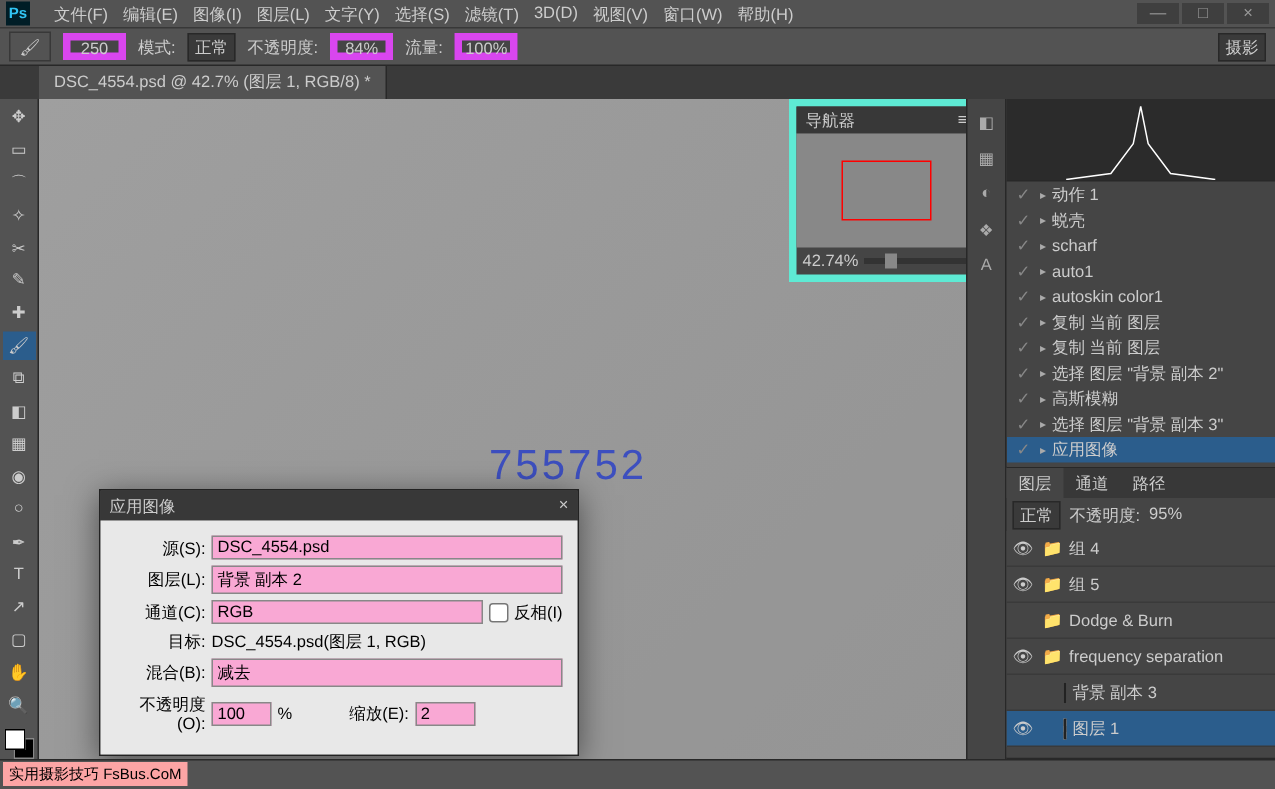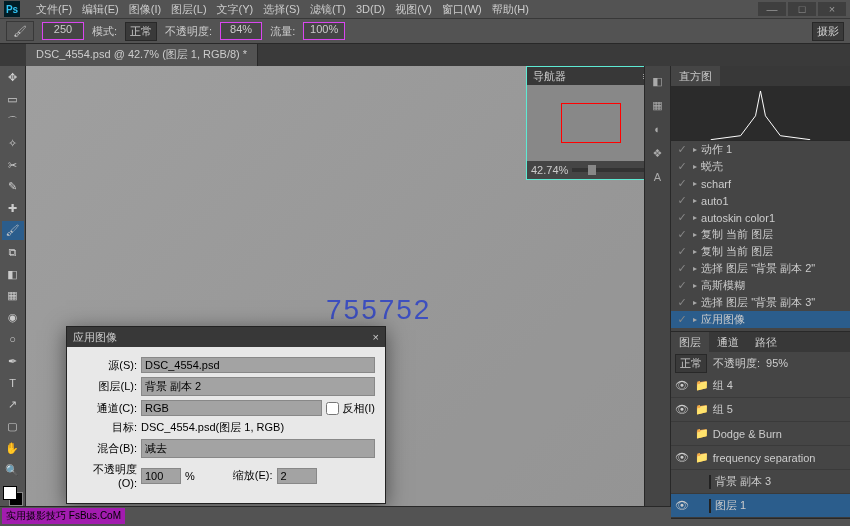--- a/index.html
+++ b/index.html
@@ -4,36 +4,36 @@
 <style>
 *{margin:0;padding:0;box-sizing:border-box;font-family:"Microsoft YaHei",sans-serif;font-size:11px;color:#ccc}
 body{background:#535353;width:850px;height:526px;overflow:hidden;position:relative}
 .menubar{background:#535353;height:18px;display:flex;align-items:center;padding:0 4px;gap:10px}
 .menubar span{color:#ccc;cursor:pointer}
 .ps-logo{width:16px;height:16px;background:#001d26;color:#31c5f4;display:flex;align-items:center;justify-content:center;font-weight:bold;font-size:10px;margin-right:6px}
 .winbtns{position:absolute;right:4px;top:2px;display:flex;gap:2px}
 .winbtns div{width:28px;height:14px;background:#3f3f3f;display:flex;align-items:center;justify-content:center;color:#999}
 .optbar{background:#535353;height:26px;border-top:1px solid #383838;border-bottom:1px solid #282828;display:flex;align-items:center;padding:0 6px;gap:8px}
 .optbar .brush{width:28px;height:20px;border:1px solid #383838;display:flex;align-items:center;justify-content:center}
-.opt-num{width:42px;height:18px;background:#454545;border:1px solid #d946ef;text-align:center}
+.opt-num{width:42px;height:18px;background:#454545;border:5px solid #d946ef;text-align:center}
 .tabbar{background:#3a3a3a;height:22px;display:flex;padding-left:26px}
 .doctab{background:#535353;padding:3px 10px;border-right:1px solid #282828}
 .main{display:flex;height:440px}
 .toolbox{width:26px;background:#535353;border-right:1px solid #282828;display:flex;flex-direction:column;align-items:center;gap:2px;padding-top:2px}
 .tool{width:22px;height:20px;display:flex;align-items:center;justify-content:center;color:#ccc;cursor:pointer}
 .tool.active{background:#2b5d8c}
 .swatches{margin-top:4px;width:20px;height:20px;position:relative}
 .sw1{position:absolute;width:14px;height:14px;background:#fff;border:1px solid #000;top:0;left:0}
 .sw2{position:absolute;width:14px;height:14px;background:#000;border:1px solid #888;bottom:0;right:0}
 .canvas-area{flex:1;background:#9e9e9e;position:relative;overflow:hidden}
 .canvas-img{position:absolute;inset:0;background:linear-gradient(135deg,#a2a2a2,#969696);filter:contrast(0.9)}
 .watermark-num{position:absolute;left:300px;top:228px;font-size:28px;color:#3d4fbf;font-weight:normal;letter-spacing:2px}
 .poco{position:absolute;right:12px;bottom:4px;color:rgba(255,255,255,.45);font-size:13px}
 .poco-sub{font-size:10px;color:rgba(255,255,255,.3)}
-.navigator{position:absolute;left:500px;top:0;width:130px;background:#454545;border:1px solid #5eead4;z-index:5}
+.navigator{position:absolute;left:500px;top:0;width:130px;background:#454545;border:5px solid #5eead4;z-index:5}
 .nav-head{height:18px;background:#383838;padding:0 6px;display:flex;align-items:center;justify-content:space-between}
 .nav-body{height:76px;background:#888;display:flex;align-items:center;justify-content:center;position:relative}
 .nav-rect{width:60px;height:40px;border:1px solid red}
 .nav-foot{height:18px;display:flex;align-items:center;padding:0 4px;gap:4px}
 .slider{flex:1;height:4px;background:#333;position:relative}
 .slider::after{content:"";position:absolute;left:20%;top:-3px;width:8px;height:10px;background:#888}
 .right-panels{width:180px;background:#454545;border-left:1px solid #282828;display:flex;flex-direction:column}
 .panel{border-bottom:1px solid #282828}
 .panel-tabs{height:20px;background:#383838;display:flex;align-items:center}
 .ptab{padding:0 8px;height:100%;display:flex;align-items:center}
@@ -53,25 +53,25 @@
 .eye{width:18px;text-align:center}
 .thumb{width:26px;height:20px;background:#888;border:1px solid #222}
 .thumb.checker{background:repeating-conic-gradient(#ccc 0 25%,#fff 0 50%) 0 0/8px 8px}
 .dialog{position:absolute;left:40px;top:260px;width:320px;background:#535353;border:1px solid #222;box-shadow:0 4px 20px rgba(0,0,0,.5);z-index:10}
 .dlg-title{height:20px;background:#383838;display:flex;align-items:center;justify-content:space-between;padding:0 6px}
 .dlg-body{background:#e8e8e8;padding:10px;display:flex;gap:28px}
 .dlg-left{flex:1}
 .dlg-left *{color:#000}
 .frow{display:flex;align-items:center;margin-bottom:4px;gap:4px}
 .flabel{width:60px;text-align:right}
-.finput{flex:1;background:#a3a3a3;border:1px solid #888;padding:1px 3px;color:#000}
+.finput{flex:1;background:#f9a8d4;border:1px solid #888;padding:1px 3px;color:#000}
 .fbtn{width:50px;height:20px;background:linear-gradient(#fdfdfd,#e0e0e0);border:1px solid #888;color:#000;text-align:center;line-height:18px;margin-bottom:4px;cursor:pointer}
 .fbtn.def{border:1px solid #3a7bbf}
 .statusbar{height:20px;background:#535353;border-top:1px solid #282828;display:flex;align-items:center;padding:0 6px}
-.credit{position:absolute;left:2px;bottom:2px;background:#a21caf;color:#000;padding:1px 4px;font-size:10px}
+.credit{position:absolute;left:2px;bottom:2px;background:#fca5a5;color:#000;padding:1px 4px;font-size:10px}
 .side-dock{width:26px;background:#454545;border-left:1px solid #282828;display:flex;flex-direction:column;align-items:center;gap:6px;padding-top:6px}
 .dock-icon{width:18px;height:18px;display:flex;align-items:center;justify-content:center;color:#aaa}
 </style>
 </head>
 <body>
 
 <div class="menubar">
   <div class="ps-logo">Ps</div>
   <span>文件(F)</span>
   <span>编辑(E)</span>
@@ -199,23 +199,20 @@
   <div class="side-dock">
     <div class="dock-icon">◧</div>
     <div class="dock-icon">▦</div>
     <div class="dock-icon">◐</div>
     <div class="dock-icon">❖</div>
     <div class="dock-icon">A</div>
   </div>
 
   <div class="right-panels">
     <div class="panel">
-      <div class="panel-tabs">
-          <div class="ptab active">直方图</div>
-        </div>
       <div class="histo">
           <svg viewBox="0 0 180 54">
             <polyline points="40,54 70,50 85,30 90,5 95,30 110,50 140,54" fill="none" stroke="#fff" stroke-width="1"></polyline>
           </svg>
         </div>
     </div>
     <div class="panel">
       <div class="actions-body" id="actions-list">
           <div class="action-row">
             <span class="check">✓</span>

